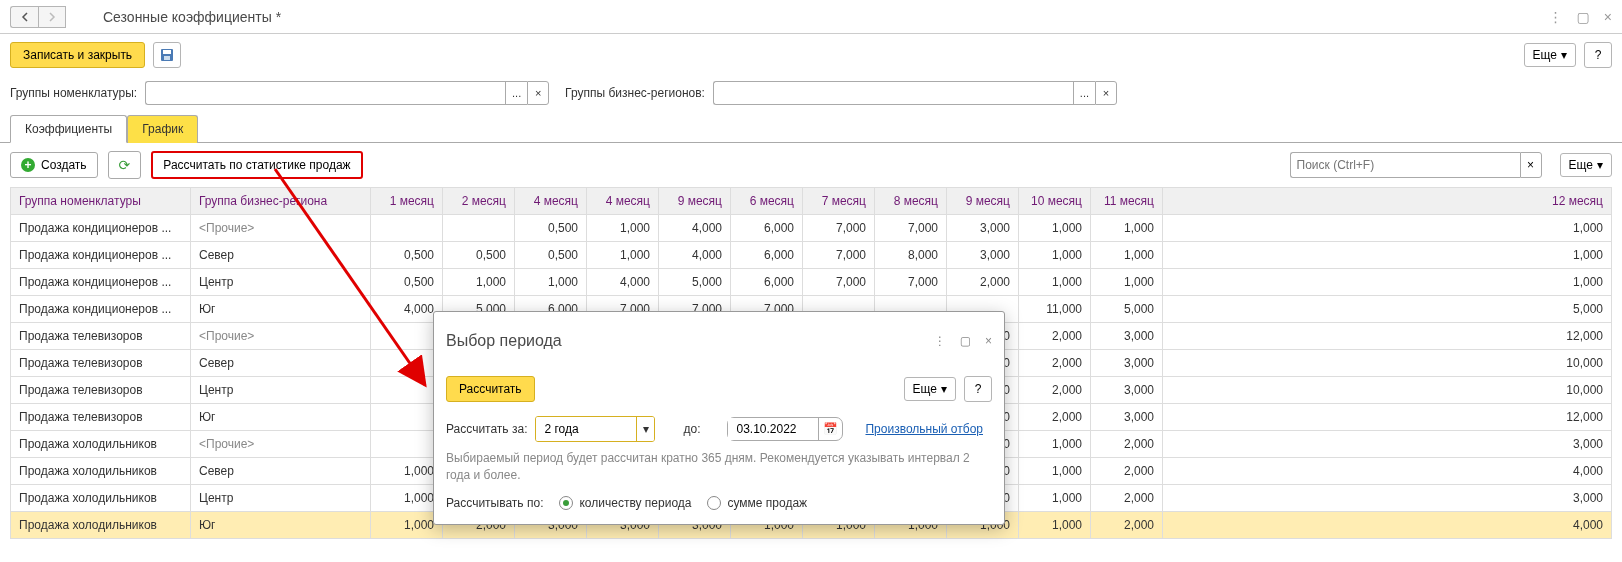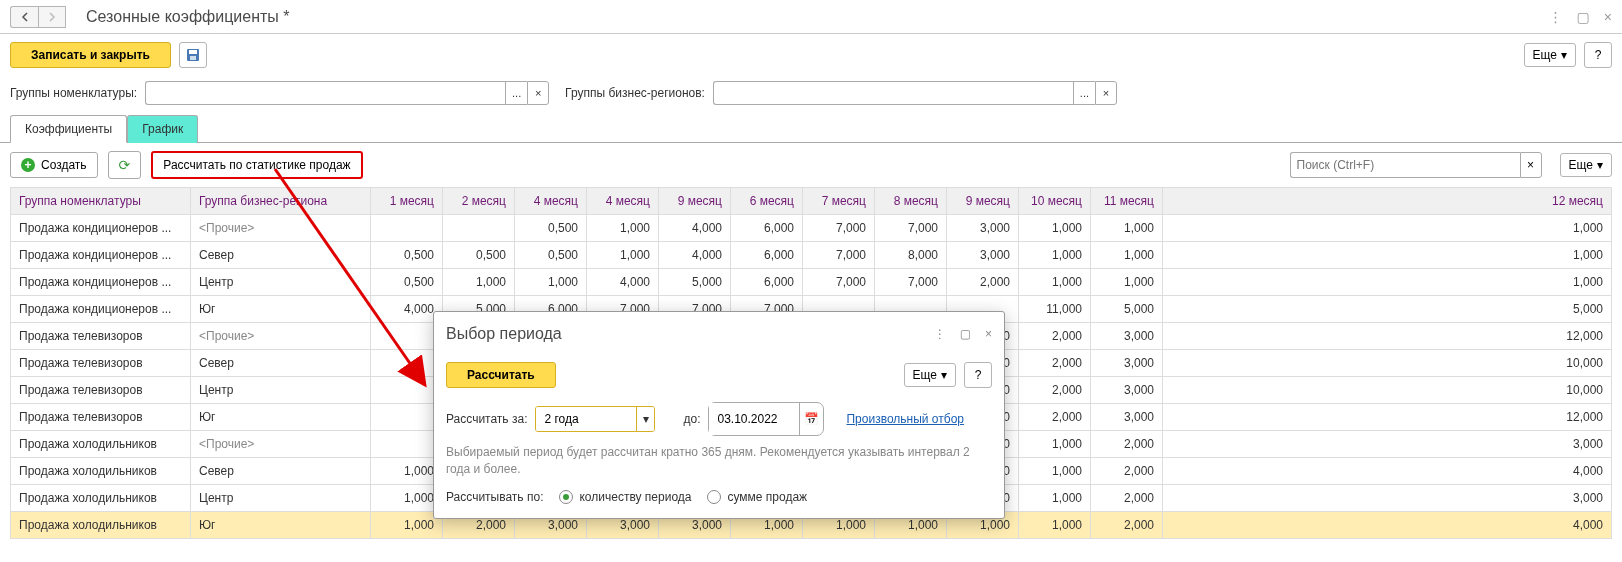--- a/index.html
+++ b/index.html
@@ -4,45 +4,45 @@
 <style>
 *{box-sizing:border-box;margin:0;padding:0;font-family:Arial,sans-serif;font-size:12px;}
 body{background:#fff;color:#333;width:1622px;height:562px;position:relative;overflow:hidden;}
 
 
 .hdr{display:flex;align-items:center;padding:6px 10px;border-bottom:1px solid #ccc;height:34px;}
 .nav-btn{width:28px;height:22px;border:1px solid #b5b5b5;background:#f5f5f5;display:flex;align-items:center;justify-content:center;cursor:pointer;}
 .nav-btn:first-child{border-radius:3px 0 0 3px;border-right:none;}
 .nav-btn:last-of-type{border-radius:0 3px 3px 0;}
 .nav-btn svg{width:10px;height:10px;}
-.title{font-size:16px;color:#4a4a4a;margin-left:20px;flex:1;}
+.title{font-size:14px;color:#4a4a4a;margin-left:37px;flex:1;}
 .win-ctrl{display:flex;gap:14px;color:#999;}
 .win-ctrl span{cursor:pointer;font-size:14px;}
 
 
 .tbar{display:flex;align-items:center;padding:8px 10px;gap:8px;height:42px;}
-.btn-primary{background:#ffdb4d;border:1px solid #d6b020;padding:5px 20px;border-radius:3px;font-weight:bold;cursor:pointer;}
+.btn-primary{background:#ffdb4d;border:1px solid #d6b020;padding:5px 12px;border-radius:3px;font-weight:normal;cursor:pointer;}
 .btn-icon{width:28px;height:26px;border:1px solid #b5b5b5;background:#fff;border-radius:3px;display:flex;align-items:center;justify-content:center;cursor:pointer;}
 .btn-more{border:1px solid #b5b5b5;background:#fff;padding:4px 8px;border-radius:3px;cursor:pointer;display:flex;align-items:center;gap:4px;}
 .spacer{flex:1;}
 
 
 .filters{display:flex;align-items:center;padding:6px 10px;gap:6px;height:34px;}
 .filters label{color:#333;margin-right:2px;}
 .fld-wrap{display:flex;align-items:stretch;height:24px;}
 .fld{border:1px solid #aaa;background:#fff;height:24px;padding:0 4px;}
 .fld.nomen{width:360px;border-right:none;border-radius:3px 0 0 3px;}
 .fld.region{width:360px;border-right:none;border-radius:3px 0 0 3px;}
 .fld-btn{width:22px;height:24px;border:1px solid #aaa;background:#fff;display:flex;align-items:center;justify-content:center;cursor:pointer;font-size:11px;}
 .fld-btn.el{border-right:none;}
 .fld-btn.clr{border-radius:0 3px 3px 0;}
 
 
 .tabs{display:flex;padding:0 10px;border-bottom:1px solid #aaa;margin-top:4px;}
-.tab{padding:6px 14px;border:1px solid #aaa;border-bottom:none;background:#5eead4;cursor:pointer;position:relative;top:1px;border-radius:3px 3px 0 0;}
+.tab{padding:6px 14px;border:1px solid #aaa;border-bottom:none;background:#fde047;cursor:pointer;position:relative;top:1px;border-radius:3px 3px 0 0;}
 .tab.active{background:#fff;border-bottom:1px solid #fff;}
 
 
 .ttbar{display:flex;align-items:center;padding:8px 10px;gap:10px;}
 .btn{border:1px solid #aaa;background:#fff;padding:5px 10px;border-radius:3px;cursor:pointer;display:flex;align-items:center;gap:6px;}
 .btn-create .plus{width:14px;height:14px;border-radius:50%;background:#3a3;color:#fff;display:flex;align-items:center;justify-content:center;font-weight:bold;font-size:12px;line-height:1;}
 .btn-calc{border:2px solid #e00000;}
 .search-wrap{display:flex;align-items:stretch;height:26px;margin-left:auto;}
 .search{width:230px;border:1px solid #aaa;border-right:none;padding:0 6px;color:#999;border-radius:3px 0 0 3px;}
 .search-clr{width:22px;border:1px solid #aaa;background:#fff;cursor:pointer;border-radius:0 3px 3px 0;}
@@ -52,32 +52,32 @@
 .tbl th,.tbl td{border:1px solid #ddd;padding:5px 8px;height:27px;white-space:nowrap;overflow:hidden;text-overflow:ellipsis;}
 .tbl th{background:#f0f0f0;text-align:left;font-weight:normal;color:#701a75;}
 .tbl th.num,.tbl td.num{text-align:right;}
 .tbl td{background:#fff;}
 .tbl tr.sel td{background:#ffedb3;}
 .tbl td.dim{color:#888;}
 .col-grp{width:180px;}.col-reg{width:180px;}.col-m{width:72px;}.col-last{width:auto;}
 
 
 .dlg{position:absolute;left:433px;top:311px;width:572px;background:#fff;border:1px solid #999;box-shadow:0 4px 18px rgba(0,0,0,0.25);border-radius:3px;}
-.dlg-hdr{display:flex;align-items:center;padding:13px 12px;}
+.dlg-hdr{display:flex;align-items:center;padding:20px 12px;}
 .dlg-title{font-size:16px;color:#4a4a4a;flex:1;}
 .dlg-win{display:flex;gap:14px;color:#888;}
 .dlg-win span{cursor:pointer;}
 .dlg-tbar{display:flex;align-items:center;padding:6px 12px;gap:8px;}
 .dlg-body{padding:8px 12px 14px;}
 .dlg-row{display:flex;align-items:center;gap:8px;margin-bottom:8px;}
 .dlg-row label{color:#333;}
 .period-wrap{display:flex;border:1px solid #d6b020;border-radius:3px;overflow:hidden;height:26px;}
 .period-in{border:none;padding:0 8px;width:100px;}
 .period-dd{width:18px;border-left:1px solid #d6b020;background:#fff;display:flex;align-items:center;justify-content:center;cursor:pointer;}
-.date-wrap{display:flex;border:1px solid #aaa;border-radius:7px;height:34px;}
+.date-wrap{display:flex;border:1px solid #aaa;border-radius:7px;height:24px;margin-left:19px;}
 .date-in{border:none;padding:0 8px;width:90px;}
 .date-btn{width:24px;border-left:1px solid #aaa;display:flex;align-items:center;justify-content:center;cursor:pointer;}
 .link{color:#1a5fb4;text-decoration:underline;cursor:pointer;}
 .hint{color:#888;font-size:12px;line-height:1.4;margin:4px 0 12px;}
 .radio-row{display:flex;align-items:flex-end;gap:16px;}
 .radio{display:flex;align-items:center;gap:6px;cursor:pointer;}
 .radio-dot{width:14px;height:14px;border:1px solid #888;border-radius:50%;display:flex;align-items:center;justify-content:center;}
 .radio.checked .radio-dot::after{content:"";width:6px;height:6px;border-radius:50%;background:#3a9d3a;}
 
 

